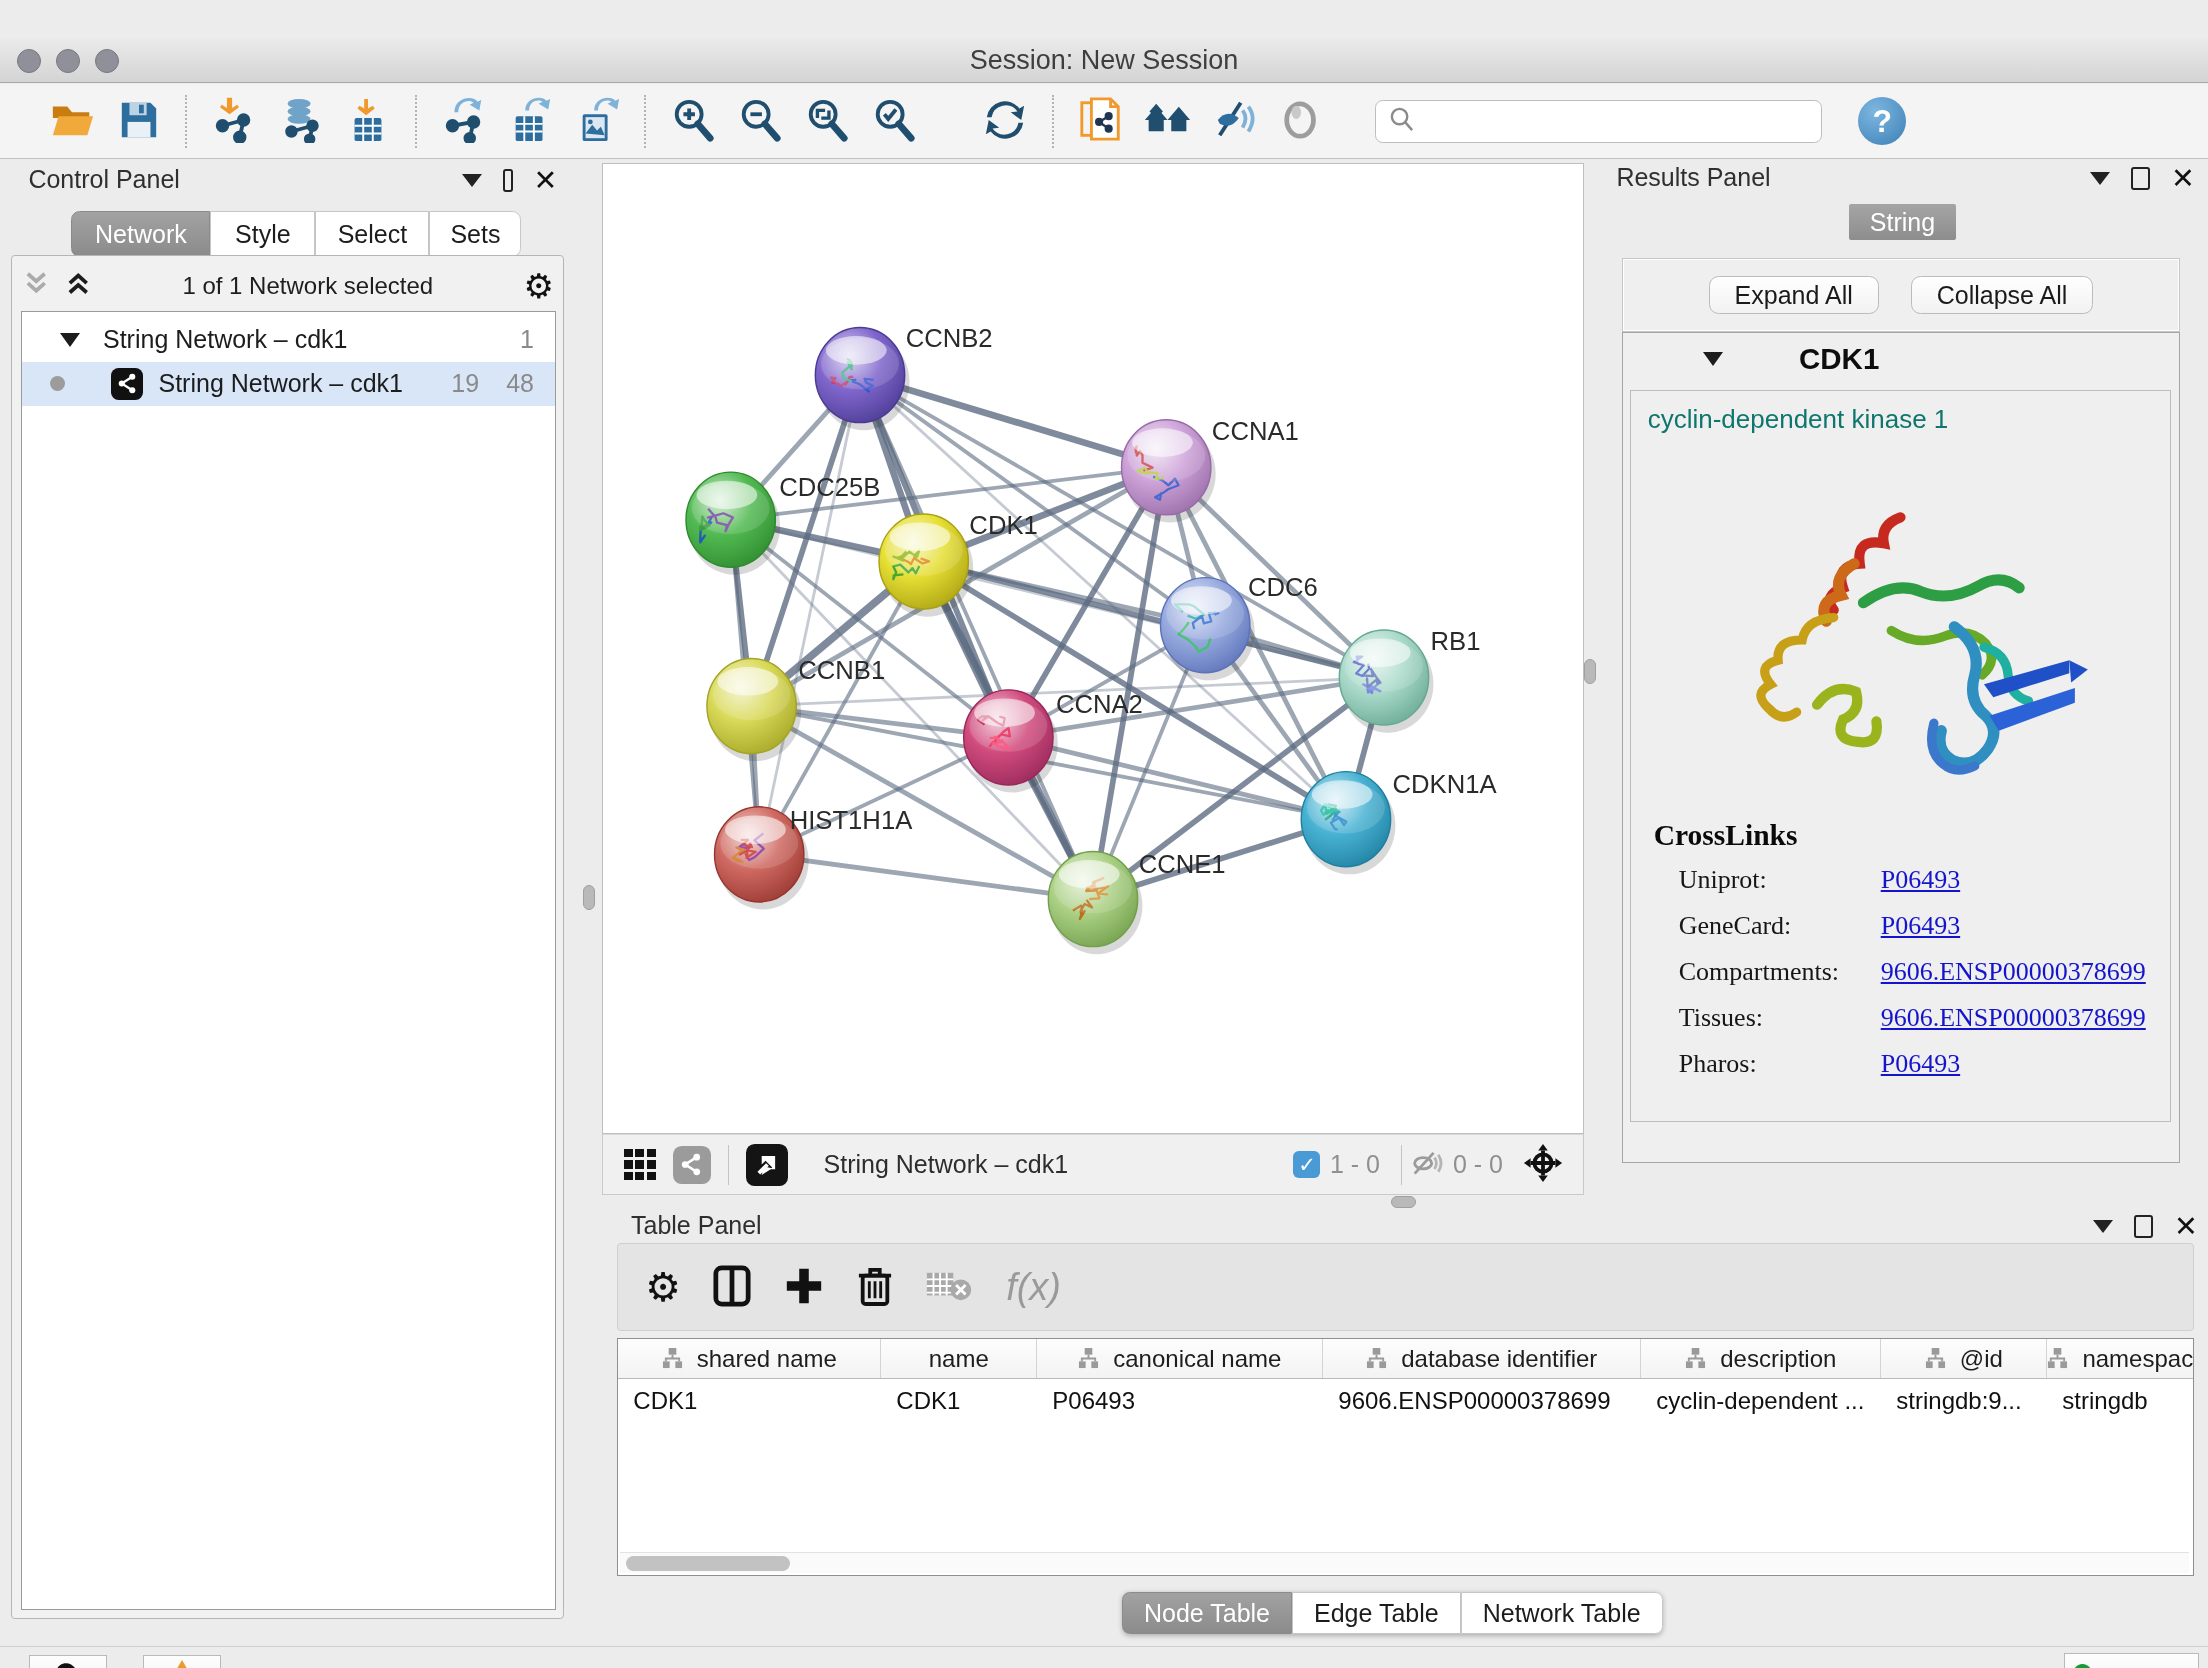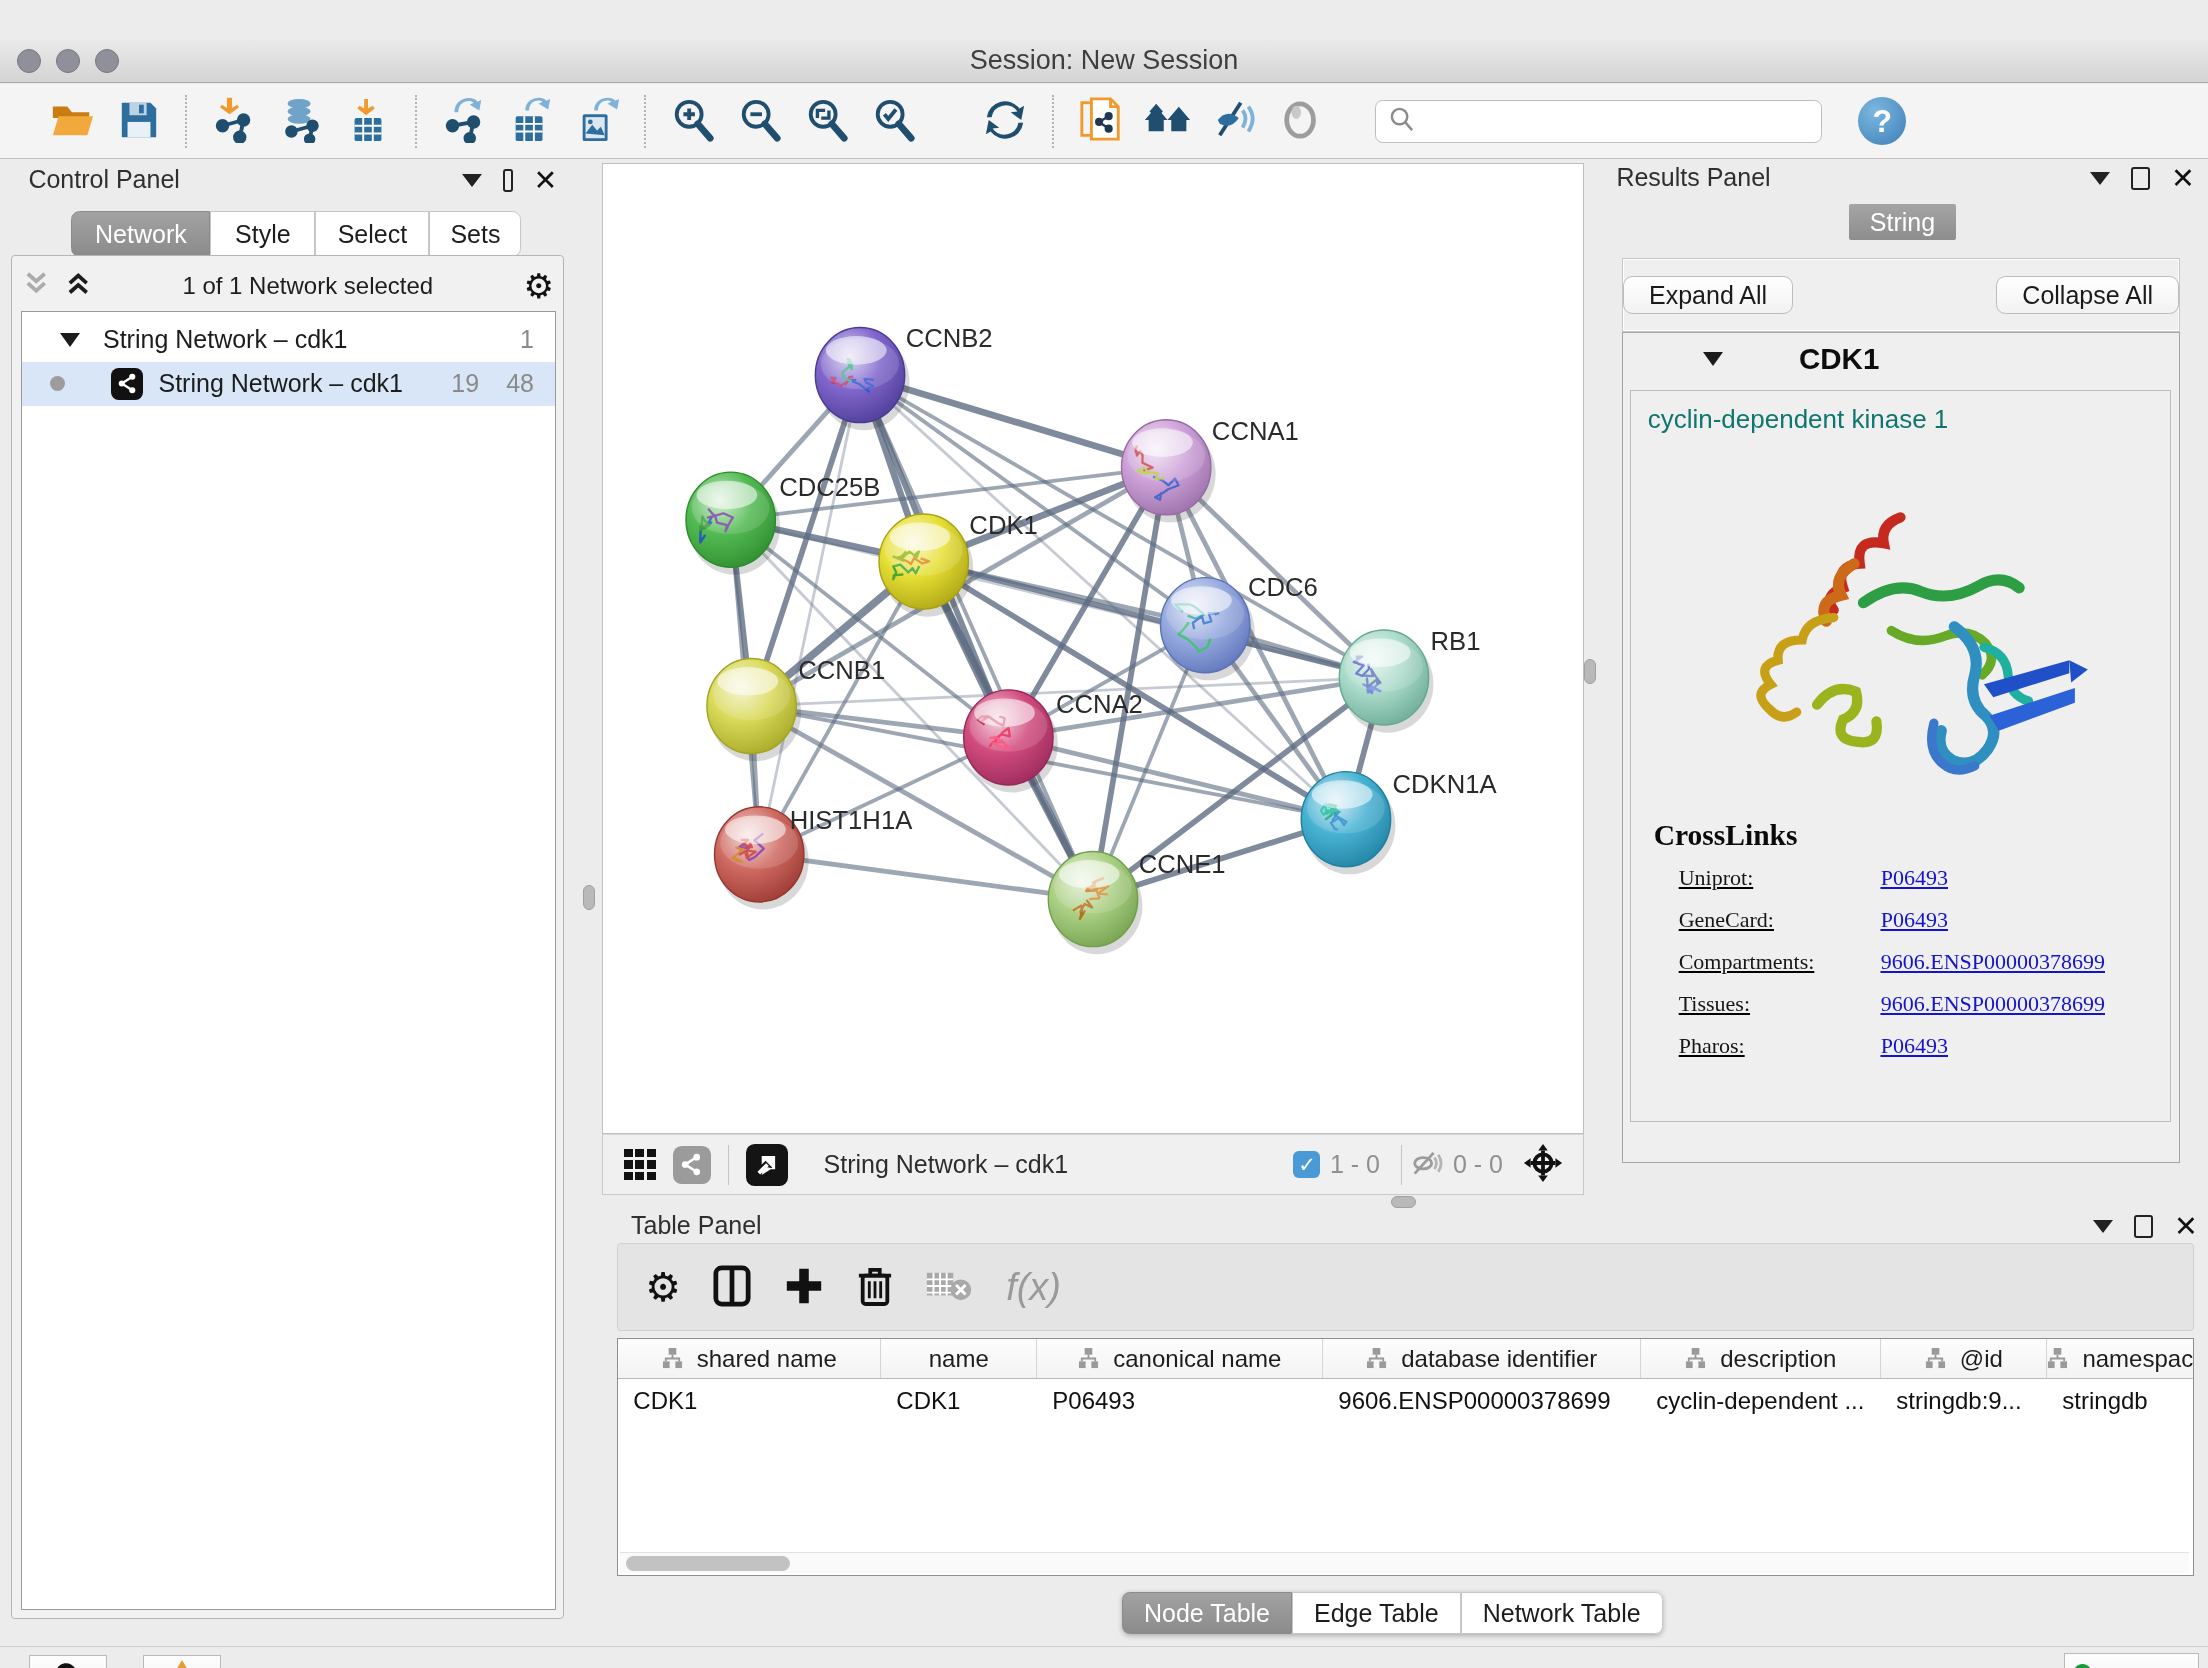--- a/index.html
+++ b/index.html
@@ -72,31 +72,31 @@
   
   .splitter-dot { position:absolute; background:#b9b9b9; border:1px solid #a0a0a0; }
   .splitter-v { width:12.4px; height:25px; border-radius:6.7px; }
   .splitter-h { width:25px; height:12.4px; border-radius:6.7px; }
 
   
   .results-panel { position:absolute; left:1605px; top:124px; width:593px; height:1027px; }
   .rp-tab { position:absolute; left:244px; top:41px; width:107px; height:36px; border-radius:2px;
     background:linear-gradient(#a5a5a5,#8d8d8d); color:#fff; font-size:25px; display:flex; align-items:center; justify-content:center; }
   .rp-card { position:absolute; left:17px; top:95px; width:558px; height:74px; background:#efefef;
-    border:1.9px solid #c6c6c6; box-shadow:inset 0 0 0 1px #fff; display:flex; align-items:center; justify-content:space-between; gap:32px; }
+    border:1.9px solid #c6c6c6; box-shadow:inset 0 0 0 1px #fff; display:flex; align-items:center; justify-content:center; gap:32px; }
   .rp-btn { height:38px; padding:0 25px; background:linear-gradient(#ffffff,#f2f2f2); border:1px solid #bcbcbc;
     border-radius:9.5px; font-size:25px; color:#1a1a1a; display:flex; align-items:center; }
   .rp-section { position:absolute; left:17px; top:169px; width:558px; height:831px; background:#efefef; border:1.9px solid #a6a6a6; }
   .rp-sec-head { height:51px; display:flex; align-items:center; }
   .rp-sec-title { font-size:29.5px; font-weight:bold; color:#0d0d0d; margin-left:76px; }
   .rp-inner { position:absolute; left:6.7px; top:57px; width:541px; height:732px; background:#efefef; border:1px solid #bdbdbd; }
   .rp-desc { font-size:26px; color:#0f766e; padding:13.3px 0 0 17px; }
   .crosslinks { font-family:"Liberation Serif", serif; padding-left:23px; }
   .cl-title { font-size:29.5px; font-weight:bold; color:#0a0a0a; margin-bottom:13.3px; }
-  .cl-row { display:flex; font-size:22px; margin-bottom:16px;text-decoration:underline; }
+  .cl-row { display:flex; font-size:26px; margin-bottom:16px; }
   .cl-label { width:202px; color:#161616; }
   .cl-link { color:#1414cc; text-decoration:underline; }
 
   
   .table-panel { position:absolute; left:604px; top:1168px; width:1605px; height:439px; }
   .tp-toolcard { position:absolute; left:13.3px; top:36px; width:1577px; height:88px; background:#e4e4e4;
     border:1px solid #cfcfcf; border-radius:3.8px; display:flex; align-items:center; gap:32px; padding-left:27px; }
   .tp-table { position:absolute; left:13.3px; top:131px; width:1577px; height:238px; background:#fff; border:1.9px solid #8f8f8f; }
   .tp-header { display:flex; height:40px; border-bottom:1.9px solid #b9b9b9; background:linear-gradient(#fdfdfd,#f3f3f3); }
   .tp-hcell { display:flex; align-items:center; justify-content:center; gap:14px; font-size:24px; color:#1d1d1d; border-right:1px solid #d4d4d4; }

